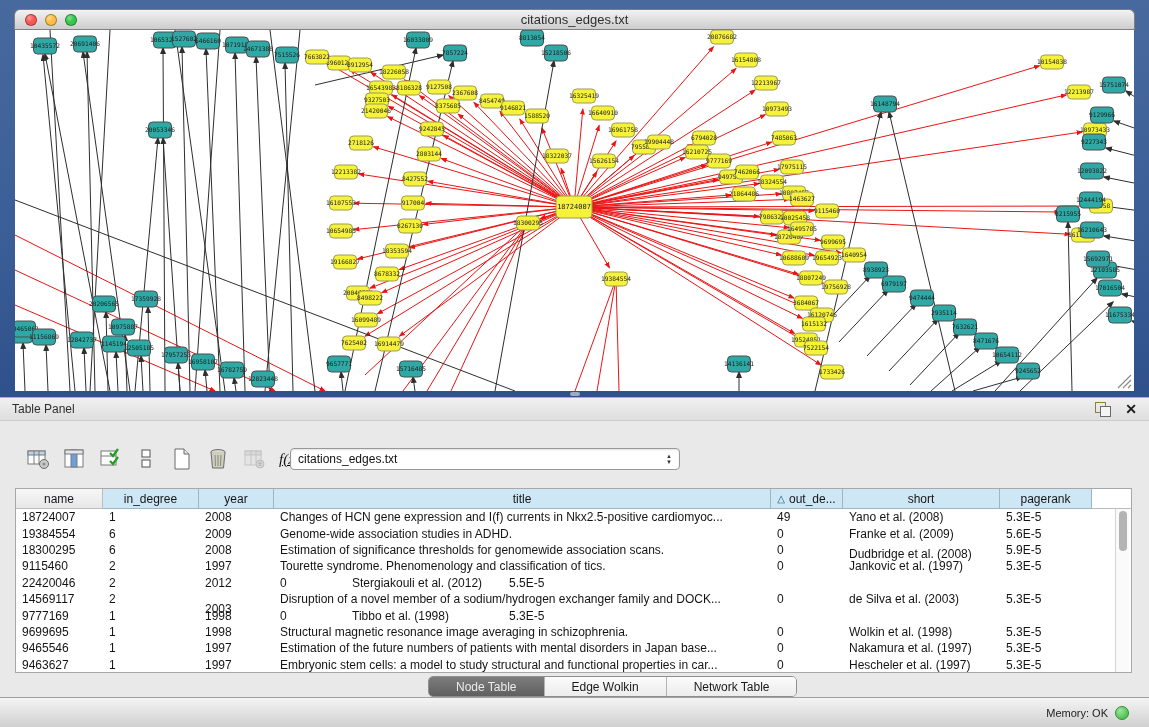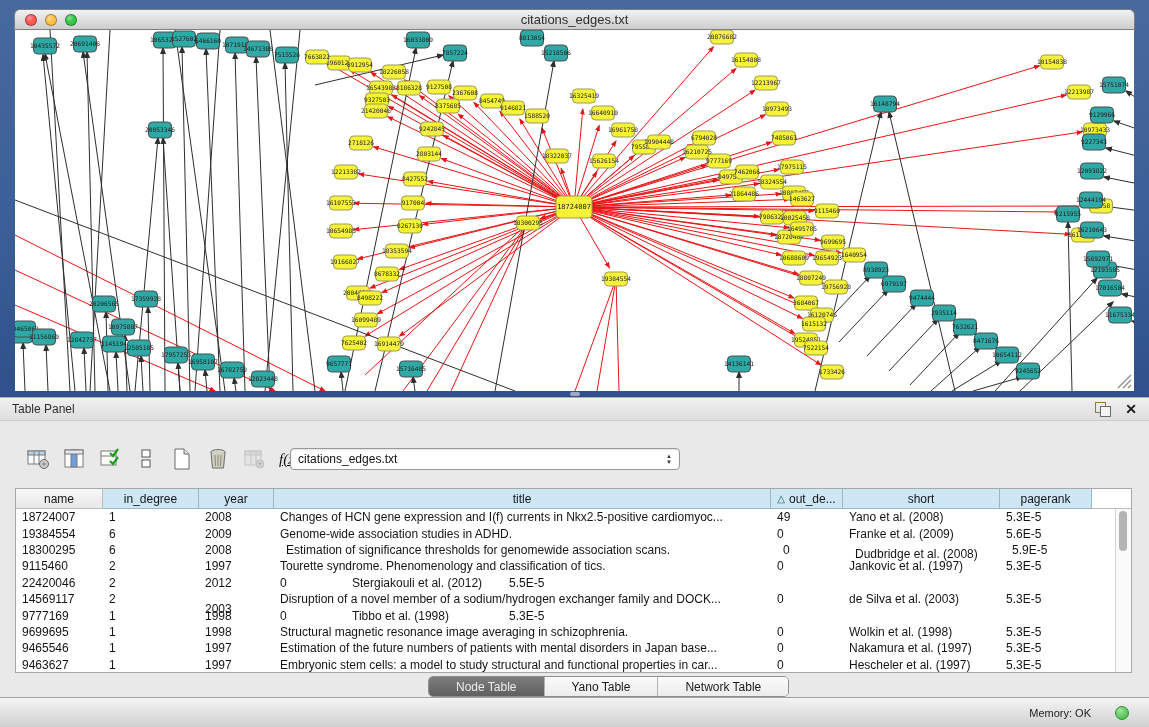--- a/index.html
+++ b/index.html
@@ -50,21 +50,21 @@
   .tr{display:flex;height:16.4px;align-items:center;}
   .td{padding-left:6px;font-size:12px;color:#141414;white-space:nowrap;overflow:hidden;box-sizing:border-box;flex:none;}
   #vscroll{position:absolute;right:1px;top:20px;width:14px;height:163px;background:#fafafa;border-left:1px solid #d5d5d5;}
   #vthumb{position:absolute;left:3px;top:2px;width:8px;height:40px;border-radius:5px;background:#b4b4b4;}
   #tabs{position:absolute;left:428px;top:278px;height:21px;display:flex;border:1px solid #8f8f8f;border-radius:5px;overflow:hidden;background:#f7f7f7;box-sizing:border-box;}
   .tab{padding:0 27px;font-size:12px;display:flex;align-items:center;color:#1a1a1a;border-right:1px solid #b3b3b3;background:linear-gradient(#fbfbfb,#ececec);}
   .tab:last-child{border-right:0;}
   .tab.active{background:linear-gradient(#7d7d7d,#5f5f5f);color:#ececec;}
   #status{position:absolute;left:0;bottom:0;width:100%;height:30px;background:linear-gradient(#f4f4f4,#d0d0d0);
     border-top:1px solid #a0a0a0;display:flex;align-items:center;justify-content:flex-end;
-    padding-right:20px;box-sizing:border-box;font-size:11px;color:#222;gap:24px;}
+    padding-right:20px;box-sizing:border-box;font-size:11px;color:#222;gap:7px;}
   #mem-dot{width:14px;height:14px;border-radius:50%;background:radial-gradient(circle at 35% 30%,#9fe49f,#2fb632);border:1px solid #2e8f2e;box-sizing:border-box;}
   #split-handle{position:absolute;left:570px;top:392px;width:10px;height:4px;border-radius:2px;background:#b9c2d2;opacity:.8;}
   .icon-svg{display:block;}
 </style>
 </head>
 <body>
 
 <div id="net-window">
   <div class="titlebar">
     <div class="lights">
@@ -621,21 +621,21 @@
           <div class="td" style="width: 75px;">2009</div>
           <div class="td" style="width: 497px;">Genome-wide association studies in ADHD.</div>
           <div class="td" style="width: 72px;">0</div>
           <div class="td" style="width: 157px;">Franke et al. (2009)</div>
           <div class="td" style="width: 92px;">5.6E-5</div>
         </div>
         <div class="tr">
           <div class="td" style="width: 87px;">18300295</div>
           <div class="td" style="width: 96px;">6</div>
           <div class="td" style="width: 75px;">2008</div>
-          <div class="td" style="width: 497px; margin-left: 6px;">Estimation of significance thresholds for genomewide association scans.</div>
+          <div class="td" style="width: 497px;">Estimation of significance thresholds for genomewide association scans.</div>
           <div class="td" style="width: 72px;">0</div>
           <div class="td" style="width: 157px; margin-top: 8px;">Dudbridge et al. (2008)</div>
           <div class="td" style="width: 92px;">5.9E-5</div>
         </div>
         <div class="tr">
           <div class="td" style="width: 87px;">9115460</div>
           <div class="td" style="width: 96px;">2</div>
           <div class="td" style="width: 75px;">1997</div>
           <div class="td" style="width: 497px;">Tourette syndrome. Phenomenology and classification of tics.</div>
           <div class="td" style="width: 72px;">0</div>
@@ -695,21 +695,21 @@
           <div class="td" style="width: 92px;">5.3E-5</div>
         </div>
       </div>
     <div id="vscroll">
         <div id="vthumb"></div>
       </div>
   </div>
 
   <div id="tabs">
       <div class="tab active">Node Table</div>
-      <div class="tab">Yano Table</div>
+      <div class="tab">Edge Wolkin</div>
       <div class="tab">Network Table</div>
     </div>
 
   <div id="status">
     <span>Memory: OK</span>
     <span id="mem-dot"></span>
   </div>
 </div>
 
 </body></html>

